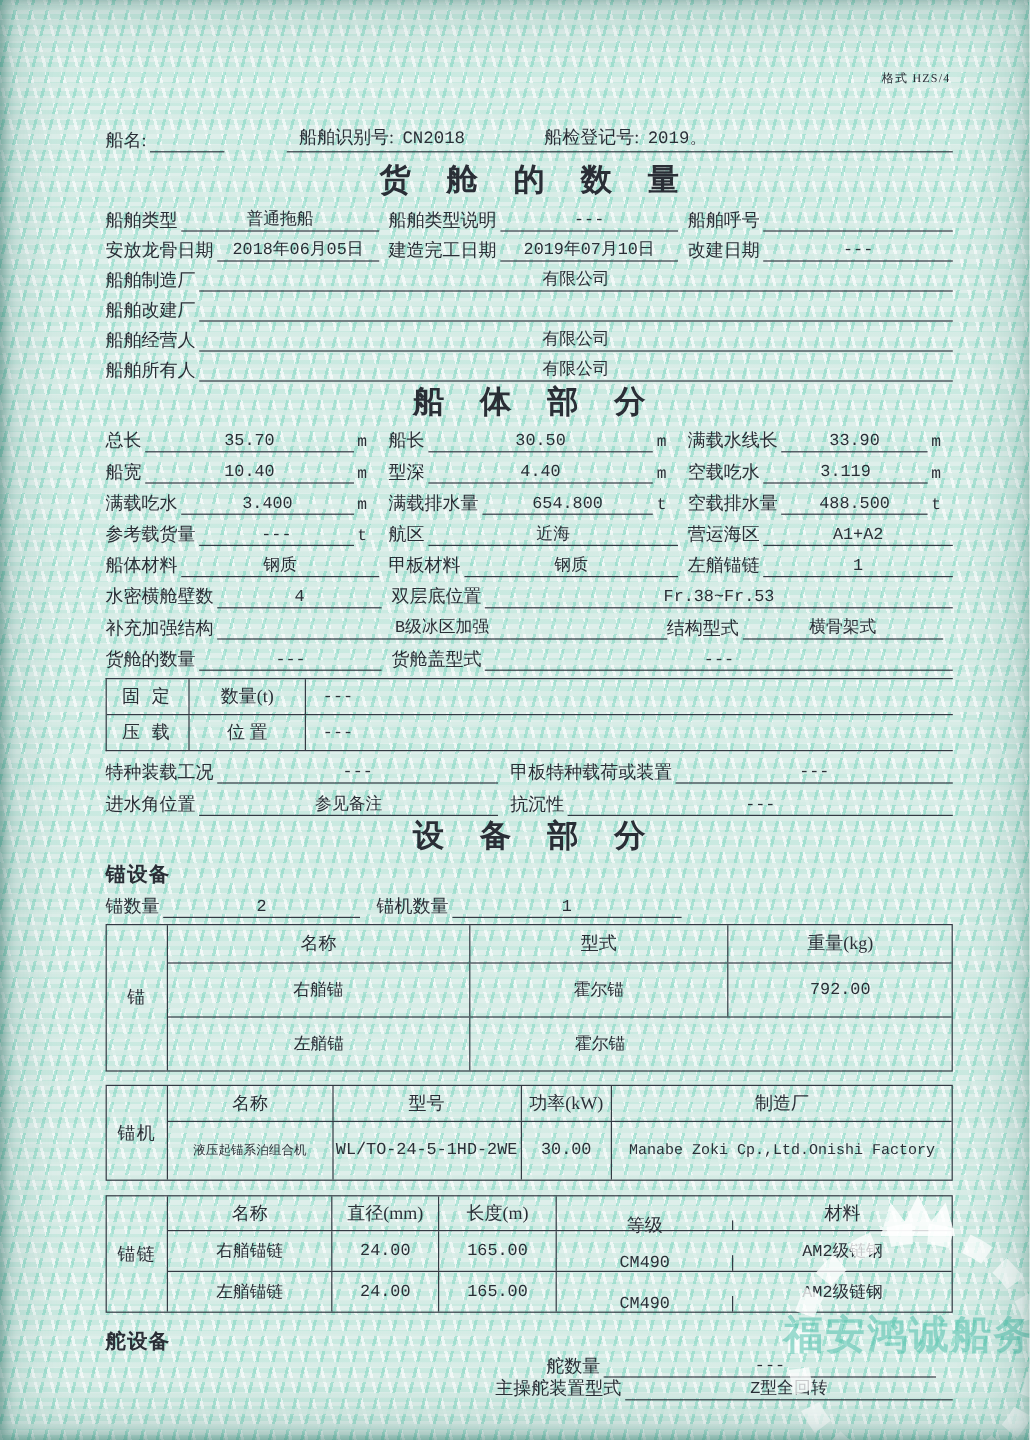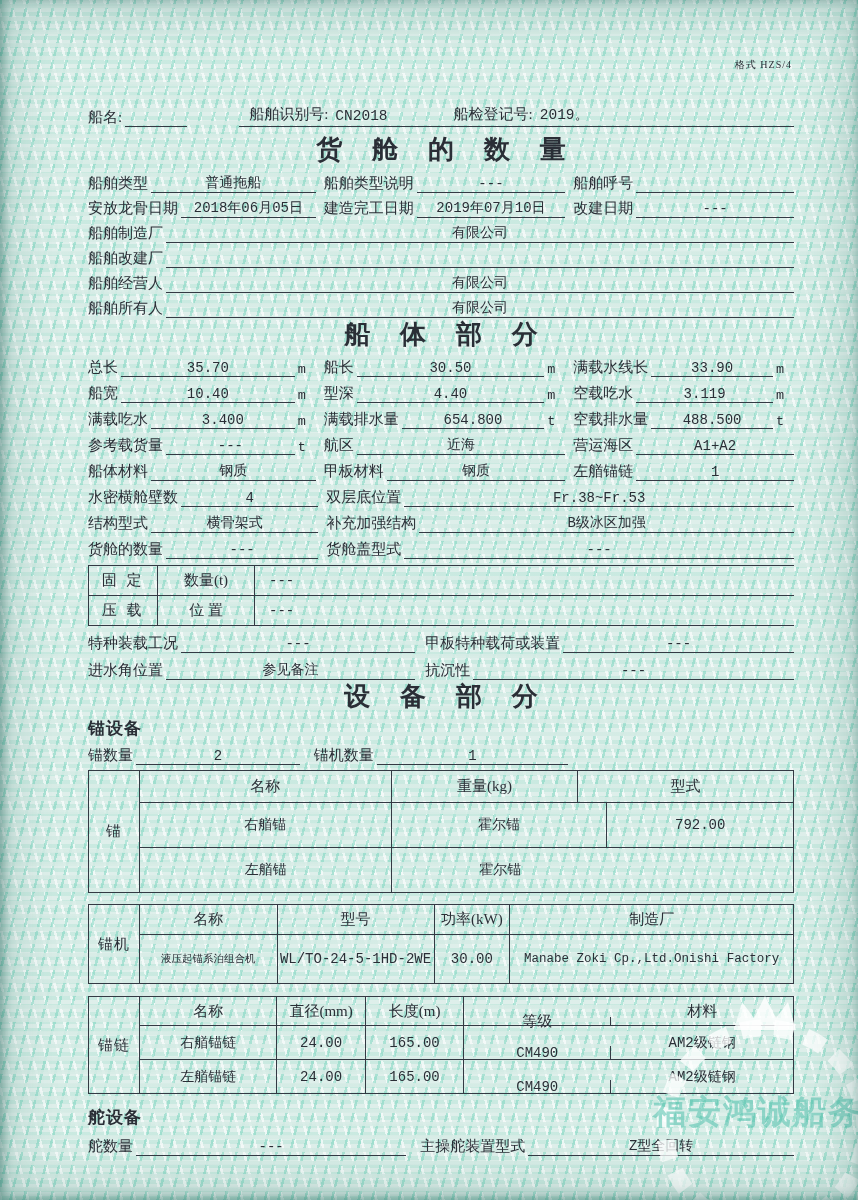--- a/index.html
+++ b/index.html
@@ -85,21 +85,21 @@
   .at .td1{width:38.5%;} .at .td2{width:33%;} .at .td3{width:28.5%;}
   .wt{margin-top:11px;}
   .wt .th{height:29px;}  .wt .trd{height:48px;}
   .wt .td1{width:21%;}   .wt .td2{width:24%;} .wt .td3{width:11.5%;} .wt .td4{width:43.5%;}
   .wt .trd .td1{font-size:10.5px;font-family:"Liberation Serif","DejaVu Serif",serif;}
   .wt .trd .td4{font-size:12.5px;}
   .ct{margin-top:12px;}
   .ct .th{height:28px;}  .ct .trd{height:33px;}
   .ct .td1{width:21%;}   .ct .td2{width:13.5%;} .ct .td3{width:15%;} .ct .td4{width:22.5%;margin-top:20px;} .ct .td5{width:28%;}
   #rudder-head{margin-top:12px;}
-  .rud{height:27px;}
+  .rud{height:27px;flex-direction:column;}
   
   .watermark{position:absolute;width:270px;height:270px;right:-42px;bottom:-58px;pointer-events:none;}
   .wm-text{position:absolute;left:-14px;right:0;top:102px;text-align:center;font-size:33px;font-weight:700;
            color:rgba(72,190,168,0.52);letter-spacing:2px;white-space:nowrap;}
 </style>
 </head>
 <body>
 
 <div class="page">
   <div class="doc">
@@ -264,27 +264,27 @@
         <div class="f ca">
           <span class="lab">水密横舱壁数</span>
           <span class="val">4</span>
         </div>
         <div class="f cb">
           <span class="lab">双层底位置</span>
           <span class="val">Fr.38~Fr.53</span>
         </div>
       </div>
       <div class="row">
+        <div class="f cb">
+          <span class="lab">补充加强结构</span>
+          <span class="val">B级冰区加强</span>
+        </div>
         <div class="f ca">
           <span class="lab">结构型式</span>
           <span class="val">横骨架式</span>
-        </div>
-        <div class="f cb">
-          <span class="lab">补充加强结构</span>
-          <span class="val">B级冰区加强</span>
         </div>
       </div>
       <div class="row">
         <div class="f ca">
           <span class="lab">货舱的数量</span>
           <span class="val">---</span>
         </div>
         <div class="f cb">
           <span class="lab">货舱盖型式</span>
           <span class="val">---</span>
@@ -341,22 +341,22 @@
         <span class="lab">锚机数量</span>
         <span class="val">1</span>
       </div>
     </div>
 
     <div class="tbl at">
       <div class="side">锚</div>
       <div class="tm">
         <div class="tr th">
           <div class="td td1">名称</div>
+          <div class="td td2">型式</div>
           <div class="td td3">重量(kg)</div>
-          <div class="td td2">型式</div>
         </div>
         <div class="tr trd">
           <div class="td td1">右艏锚</div>
           <div class="td td2">霍尔锚</div>
           <div class="td td3">792.00</div>
         </div>
         <div class="tr trd">
           <div class="td td1">左艏锚</div>
           <div class="td td2">霍尔锚</div>
         </div>

